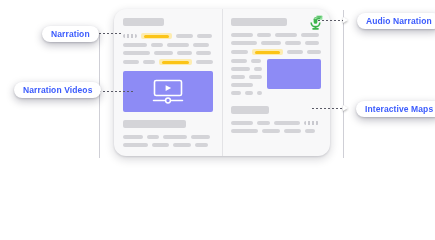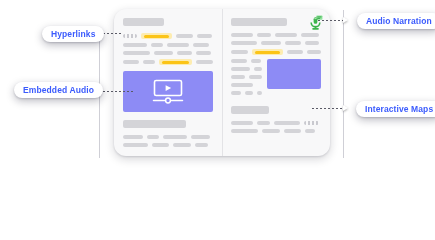--- a/index.html
+++ b/index.html
@@ -255,18 +255,18 @@
 
     <div class="vline" style="left:343px;top:10px;height:148px;"></div>
 
     <div class="dline" style="left:318px;top:20px;width:25px;"></div>
     <div class="arrow right" style="left:343px;top:16.5px;"></div>
 
     <div class="dline" style="left:312px;top:108px;width:31px;"></div>
     <div class="arrow right" style="left:343px;top:104.5px;"></div>
   </div>
 
-  <div class="callout c-hyperlinks">Hyperlinks</div>
-  <div class="callout c-embedded">Embedded Audio</div>
+  <div class="callout c-hyperlinks">Narration</div>
+  <div class="callout c-embedded">Narration Videos</div>
   <div class="callout c-audio">Audio Narration</div>
   <div class="callout c-maps">Interactive Maps</div>
 
 </div>
 
 </body></html>

